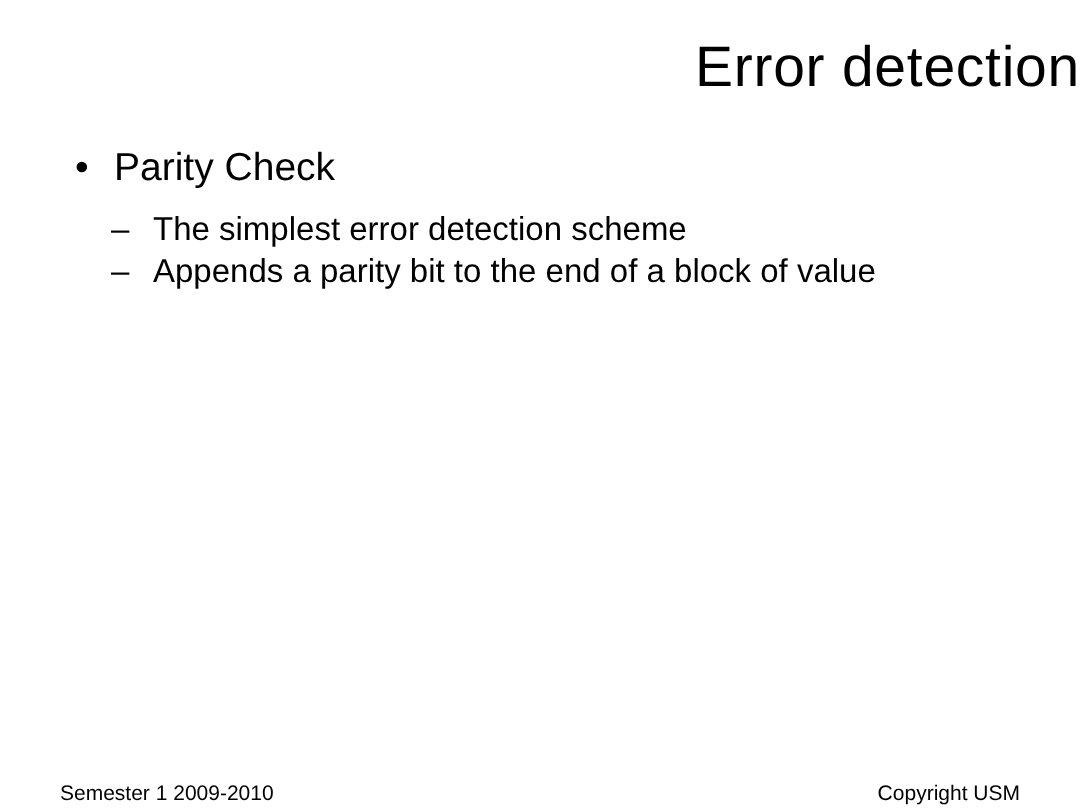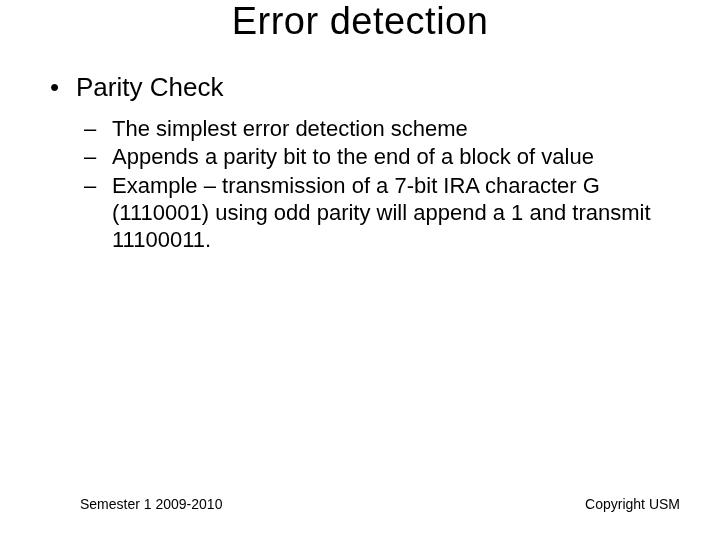--- a/index.html
+++ b/index.html
@@ -12,23 +12,24 @@
     color: #000;
     overflow: hidden;
   }
   .slide {
     position: relative;
     width: 720px;
     height: 540px;
     box-sizing: border-box;
   }
   .title {
-    text-align: center;
+    text-align: right;
     font-size: 38px;
     font-weight: normal;
+    margin-top: 24px;
     margin-bottom: 28px;
     letter-spacing: 0.5px;
   }
   .body {
     padding: 0 40px 0 40px;
   }
   ul.level1 {
     list-style: none;
     padding-left: 10px;
     margin: 0 0 8px 0;
@@ -43,21 +44,21 @@
   ul.level1 > li::before {
     content: "•";
     position: absolute;
     left: 0;
     top: 0;
     font-size: 26px;
   }
   ul.level2 {
     list-style: none;
     padding-left: 32px;
-    margin: 12px;
+    margin: 2px;
   }
   ul.level2 > li {
     position: relative;
     padding-left: 28px;
     font-size: 22px;
     line-height: 1.22;
     margin-bottom: 2px;
   }
   ul.level2 > li::before {
     content: "–";
@@ -72,41 +73,39 @@
     left: 0;
     width: 100%;
     box-sizing: border-box;
     padding: 0 40px;
     font-size: 14px;
   }
   .footer-left {
     position: absolute;
     left: 40px;
     bottom: 0;
-    margin-left: 40px;
   }
   .footer-center {
     text-align: right;
   }
 </style>
 </head>
 <body>
 
 <div class="slide">
 
   <div class="title">Error detection</div>
 
   <div class="body">
     <ul class="level1">
       <li>Parity Check</li>
     </ul>
     <ul class="level2">
       <li>The simplest error detection scheme</li>
       <li>Appends a parity bit to the end of a block of value</li>
-      <li>Example – transmission of a 7-bit IRA character G (1110001) using odd parity will append a 1 and transmit 11100011.</li>
     </ul>
   </div>
 
   <div class="footer">
     <span class="footer-left">Semester 1 2009-2010</span>
     <div class="footer-center">Copyright USM</div>
   </div>
 
 </div>
 

